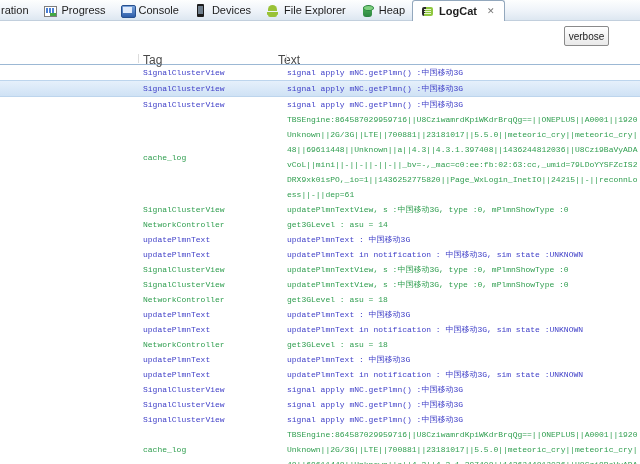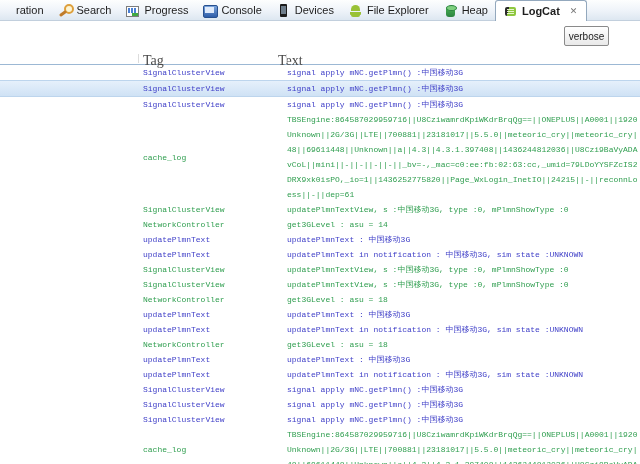--- a/index.html
+++ b/index.html
@@ -12,21 +12,21 @@
   
   .tabbar {
     height:21px; display:flex; align-items:stretch;
     background:linear-gradient(#fdfefe,#eef3f9 55%,#dde7f1);
     border-bottom:1px solid #c2cfdd;
   }
   .tab {
     display:flex; align-items:center; gap:4px; padding:0 7px;
     font-size:11px; color:#1d1d1d; white-space:nowrap; cursor:default;
   }
-  .tab.first { padding-left:16px; }
+  .tab.first { padding-left:1px; }
   .tab.active {
     background:#fff; border:1px solid #93a8bd; border-bottom:none;
     border-radius:3px 3px 0 0; font-weight:bold; margin-bottom:-1px;
   }
   .close {
     font-size:9px; color:#777; margin-left:4px; padding:0 2px;
     font-weight:normal; cursor:pointer;
   }
 
   
@@ -72,21 +72,21 @@
   .level-combo {
     position:absolute; left:564px; top:5px; width:45px; height:20px;
     border:1px solid #8a8a8a; border-radius:2px;
     background:linear-gradient(#ffffff,#e9e9e9);
     font-size:10px; color:#222; display:flex; align-items:center; justify-content:center;
     cursor:default;
   }
 
   
   .thead { position:relative; height:12px; border-bottom:1px solid #9cb8d4; background:#fff; }
-  .th { position:absolute; top:0; font-size:14px; color:#4a4a4a;font-family:Liberation Serif, serif; }
+  .th { position:absolute; top:0; font-size:12px; color:#4a4a4a; }
   .th-tag  { left:143px; }
   .th-text { left:278px; }
   .th-div  { position:absolute; top:1px; bottom:1px; width:1px; background:#dcdcdc; }
 
   .rows { font-family:"Liberation Mono","DejaVu Sans Mono",monospace; font-size:8px; }
   .row { display:flex; align-items:center; line-height:15px; }
   .c-left { width:137px; flex:none; }
   .c-tag  { width:147px; flex:none; padding-left:6px; white-space:nowrap; overflow:hidden; }
   .c-text { flex:1; white-space:nowrap; overflow:hidden; padding-left:3px; }
   .c-text div { white-space:pre; }
@@ -96,24 +96,20 @@
   }
 </style>
 </head>
 <body>
 
 <div class="tabbar" id="tabbar">
     <div class="tab first">
       <span class="tablabel">ration</span>
     </div>
     <div class="tab">
-      <span class="ic search-icon"></span>
-      <span class="tablabel">Search</span>
-    </div>
-    <div class="tab">
       <span class="ic progress-icon"></span>
       <span class="tablabel">Progress</span>
     </div>
     <div class="tab">
       <span class="ic console-icon"></span>
       <span class="tablabel">Console</span>
     </div>
     <div class="tab">
       <span class="ic devices-icon"></span>
       <span class="tablabel">Devices</span>

